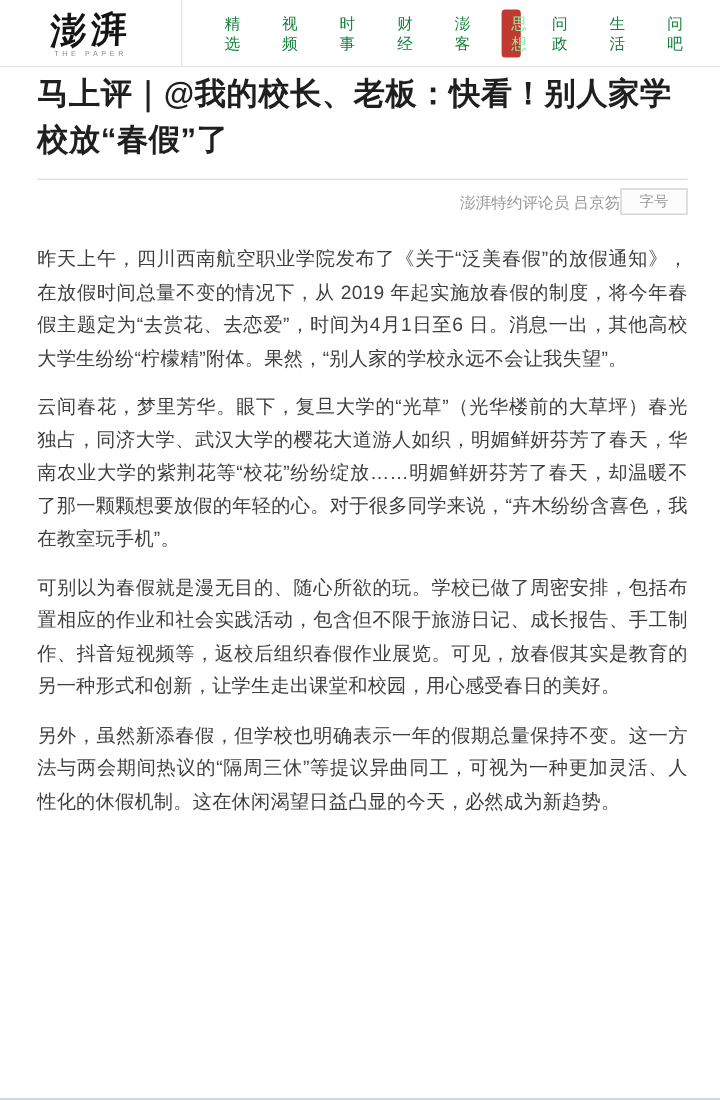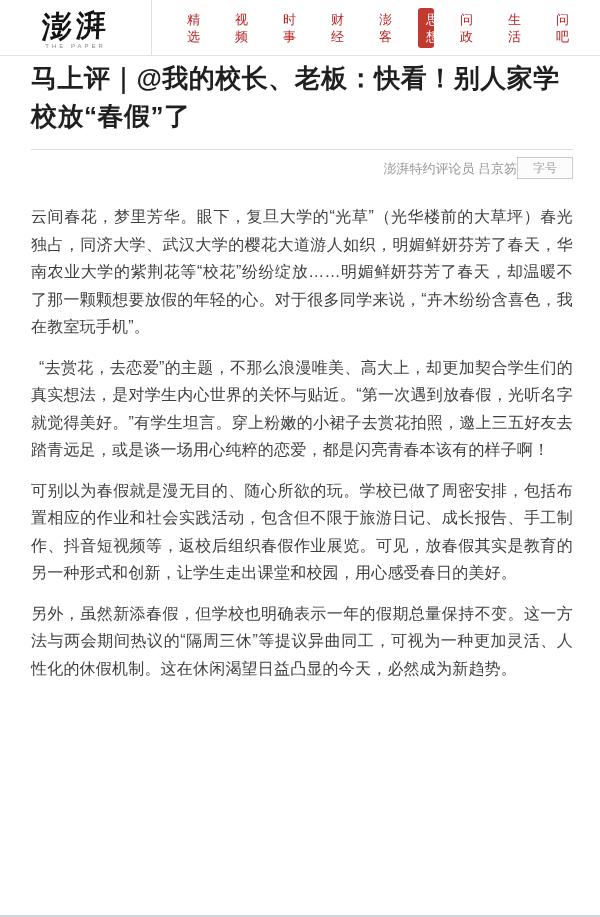--- a/index.html
+++ b/index.html
@@ -48,28 +48,28 @@
     flex: 1;
     display: flex;
     align-items: center;
     padding-left: 34px;
     gap: 33px;
   }
   .nav-item {
     width: 15px;
     font-size: 13px;
     line-height: 17px;
-    color: #b91c1c;
+    color: #15803d;
     word-break: break-all;
     text-align: center;
     cursor: pointer;
   }
   .nav-item.active {
     background: #c23a2f;
-    color: #ffffff;
+    color: #86efac;
     padding: 3px 8px;
     margin: -3px -8px;
     border-radius: 3px;
   }
 
   
   .article { padding: 0 27px 0 31px; }
   .title {
     margin-top: 3px;
     font-size: 26px;
@@ -141,19 +141,19 @@
   <hr class="meta-divider">
 
   <div class="meta-row">
     <div class="meta-left">
       <div class="author-line">澎湃特约评论员 吕京笏</div>
     </div>
     <button class="font-size-btn">字号</button>
   </div>
 
   <article class="body-text">
+    <p>昨天上午，四川西南航空职业学院发布了《关于“泛美春假”的放假通知》，在放假时间总量不变的情况下，从 2019 年起实施放春假的制度，将今年春假主题定为“去赏花、去恋爱”，时间为4月1日至6 日。消息一出，其他高校大学生纷纷“柠檬精”附体。果然，“别人家的学校永远不会让我失望”。</p>
     <p>云间春花，梦里芳华。眼下，复旦大学的“光草”（光华楼前的大草坪）春光独占，同济大学、武汉大学的樱花大道游人如织，明媚鲜妍芬芳了春天，华南农业大学的紫荆花等“校花”纷纷绽放……明媚鲜妍芬芳了春天，却温暖不了那一颗颗想要放假的年轻的心。对于很多同学来说，“卉木纷纷含喜色，我在教室玩手机”。</p>
-    <p class="indent">“去赏花，去恋爱”的主题，不那么浪漫唯美、高大上，却更加契合学生们的真实想法，是对学生内心世界的关怀与贴近。“第一次遇到放春假，光听名字就觉得美好。”有学生坦言。穿上粉嫩的小裙子去赏花拍照，邀上三五好友去踏青远足，或是谈一场用心纯粹的恋爱，都是闪亮青春本该有的样子啊！</p>
     <p>可别以为春假就是漫无目的、随心所欲的玩。学校已做了周密安排，包括布置相应的作业和社会实践活动，包含但不限于旅游日记、成长报告、手工制作、抖音短视频等，返校后组织春假作业展览。可见，放春假其实是教育的另一种形式和创新，让学生走出课堂和校园，用心感受春日的美好。</p>
     <p>另外，虽然新添春假，但学校也明确表示一年的假期总量保持不变。这一方法与两会期间热议的“隔周三休”等提议异曲同工，可视为一种更加灵活、人性化的休假机制。这在休闲渴望日益凸显的今天，必然成为新趋势。</p>
 
   </article>
 </main>
 
 </body></html>

